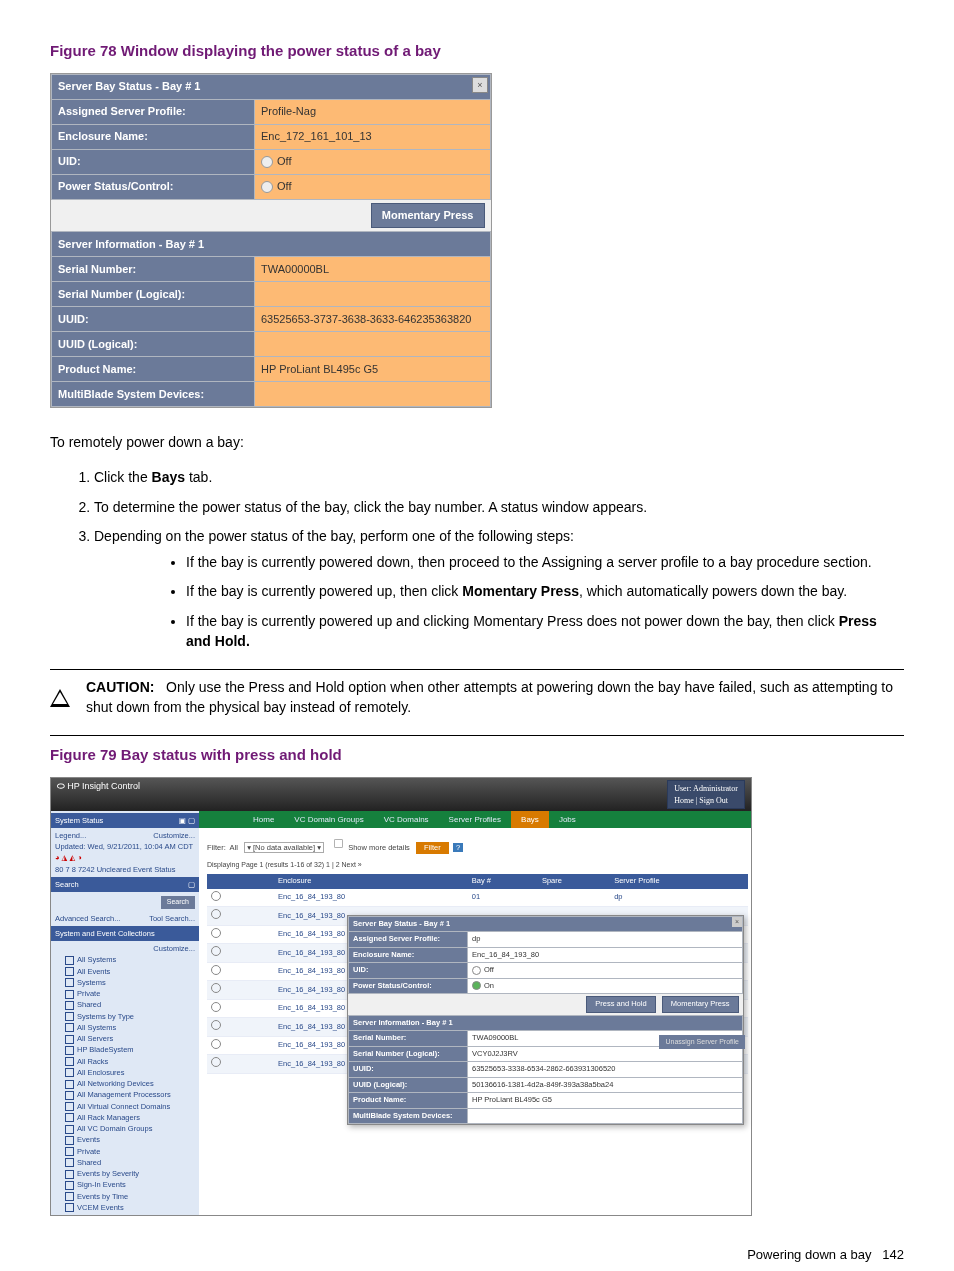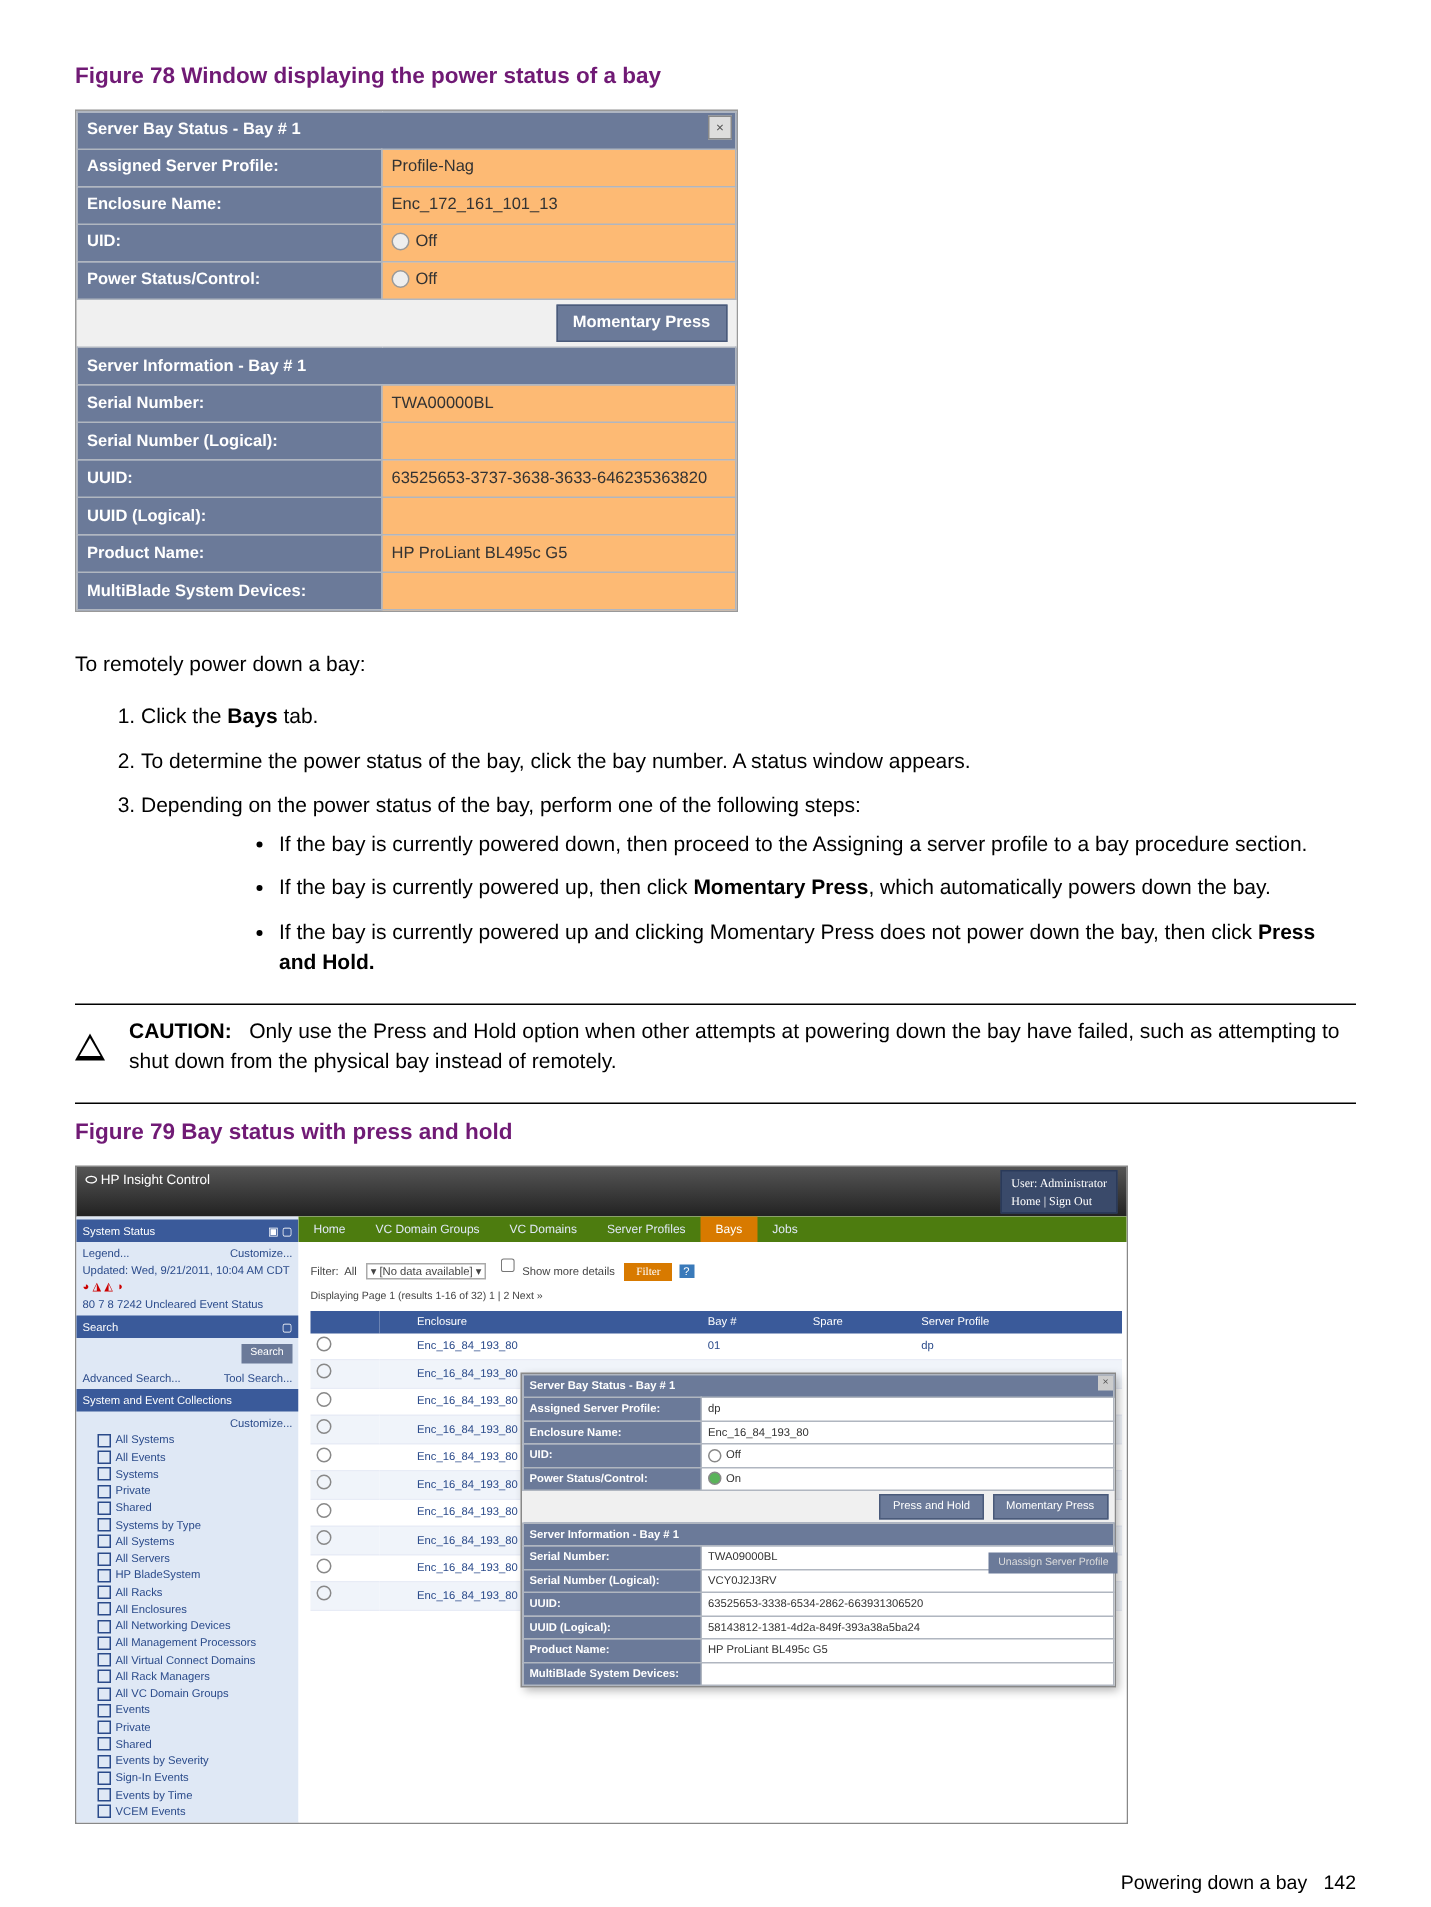--- a/index.html
+++ b/index.html
@@ -186,39 +186,39 @@
   .fig79-pagetitle {
     padding: 4px 8px 2px 8px;
     display: flex;
     justify-content: space-between;
     align-items: center;
   }
   .fig79-pagetitle .t { font-size: 11px; color: #333; }
   .fig79-pagetitle .s { font-size: 7px; color: #3a5a9a; }
   .fig79-tabs {
     display: flex;
-    background: #4d7c0f;
+    background: #15803d;
     font-size: 8px;
+    padding-left: 44px;
   }
   .fig79-tab {
     padding: 3px 10px;
     color: #e0e8f6;
   }
   .fig79-tab.sel { background: #d87a00; color: #fff; }
   .fig79-filter {
     padding: 6px 8px;
     font-size: 7.5px;
     color: #444;
   }
   .fig79-filter .flt-btn {
     background: #d87a00;
     color: #fff;
     padding: 1px 8px;
     display: inline-block;
-    font-family: Liberation Serif, serif;
   }
   .fig79-paging {
     font-size: 7px;
     color: #444;
     padding: 0 8px 4px 8px;
   }
   .fig79-table {
     border-collapse: collapse;
     width: 98%;
     margin-left: 8px;
@@ -571,21 +571,21 @@
           <tr>
                 <td class="lbl">Serial Number (Logical):</td>
                 <td class="val">VCY0J2J3RV</td>
               </tr>
           <tr>
                 <td class="lbl">UUID:</td>
                 <td class="val">63525653-3338-6534-2862-663931306520</td>
               </tr>
           <tr>
                 <td class="lbl">UUID (Logical):</td>
-                <td class="val">58143812-1381-4d2a-849f-393a38a5ba24</td>
+                <td class="val">50136616-1381-4d2a-849f-393a38a5ba24</td>
               </tr>
           <tr>
                 <td class="lbl">Product Name:</td>
                 <td class="val">HP ProLiant BL495c G5</td>
               </tr>
           <tr>
                 <td class="lbl">MultiBlade System Devices:</td>
                 <td class="val"></td>
               </tr>
         </tbody>

